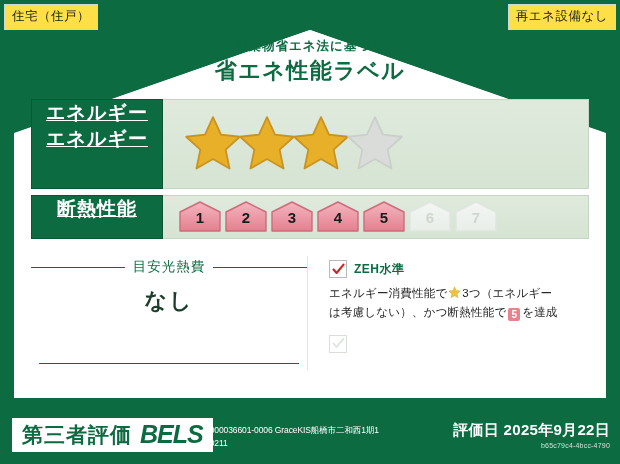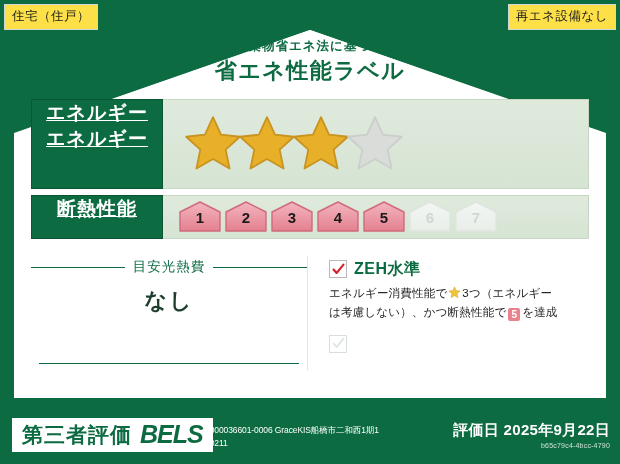--- a/index.html
+++ b/index.html
@@ -99,21 +99,21 @@
   #zeh-box::before{
     content:"";position:absolute;left:0;top:-2px;bottom:16px;width:1px;background:#dfe6e0;
   }
   .zeh-title{display:flex;align-items:center;gap:7px;}
   .chk{
     width:16px;height:16px;border:1px solid #b9b9b9;background:#fff;
     display:flex;align-items:center;justify-content:center;flex:none;
   }
   .chk svg{display:block;}
   .zeh-title .txt{
-    color:#0d6b42;font-size:16px;font-weight:bold;letter-spacing:.5px;line-height:1;
+    color:#0d6b42;font-size:12px;font-weight:bold;letter-spacing:.5px;line-height:1;
   }
   .zeh-desc{
     margin-top:7px;font-size:11.5px;color:#1f1f1f;line-height:1.45;letter-spacing:.2px;
   }
   .zeh-desc .inl-star{display:inline-block;vertical-align:-2px;margin:0 1px;}
   .badge-s{
     display:inline-block;vertical-align:-2px;
     background:#e8828f;color:#ffffff;
     font-size:10px;font-weight:bold;
     padding:1px 3px;border-radius:2px;margin:0 2px;line-height:1.1;

